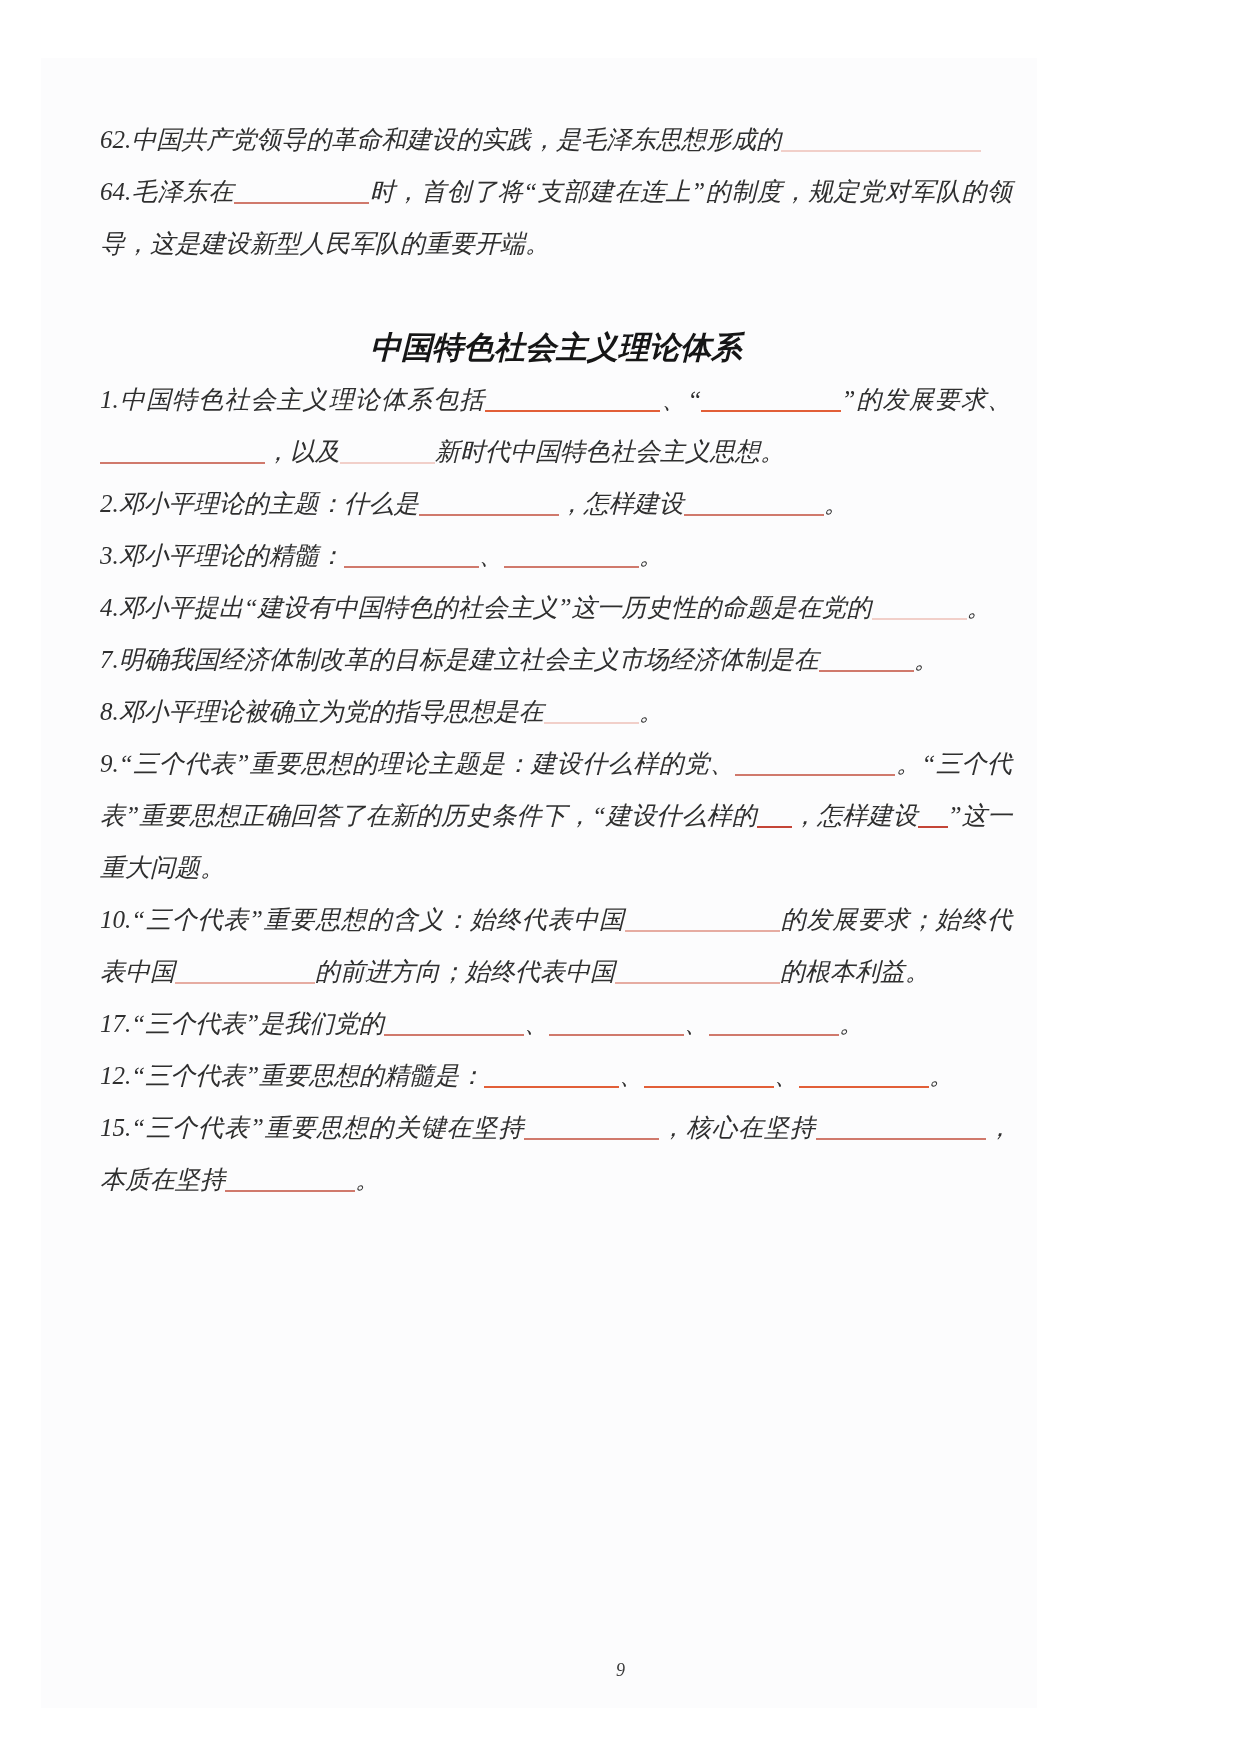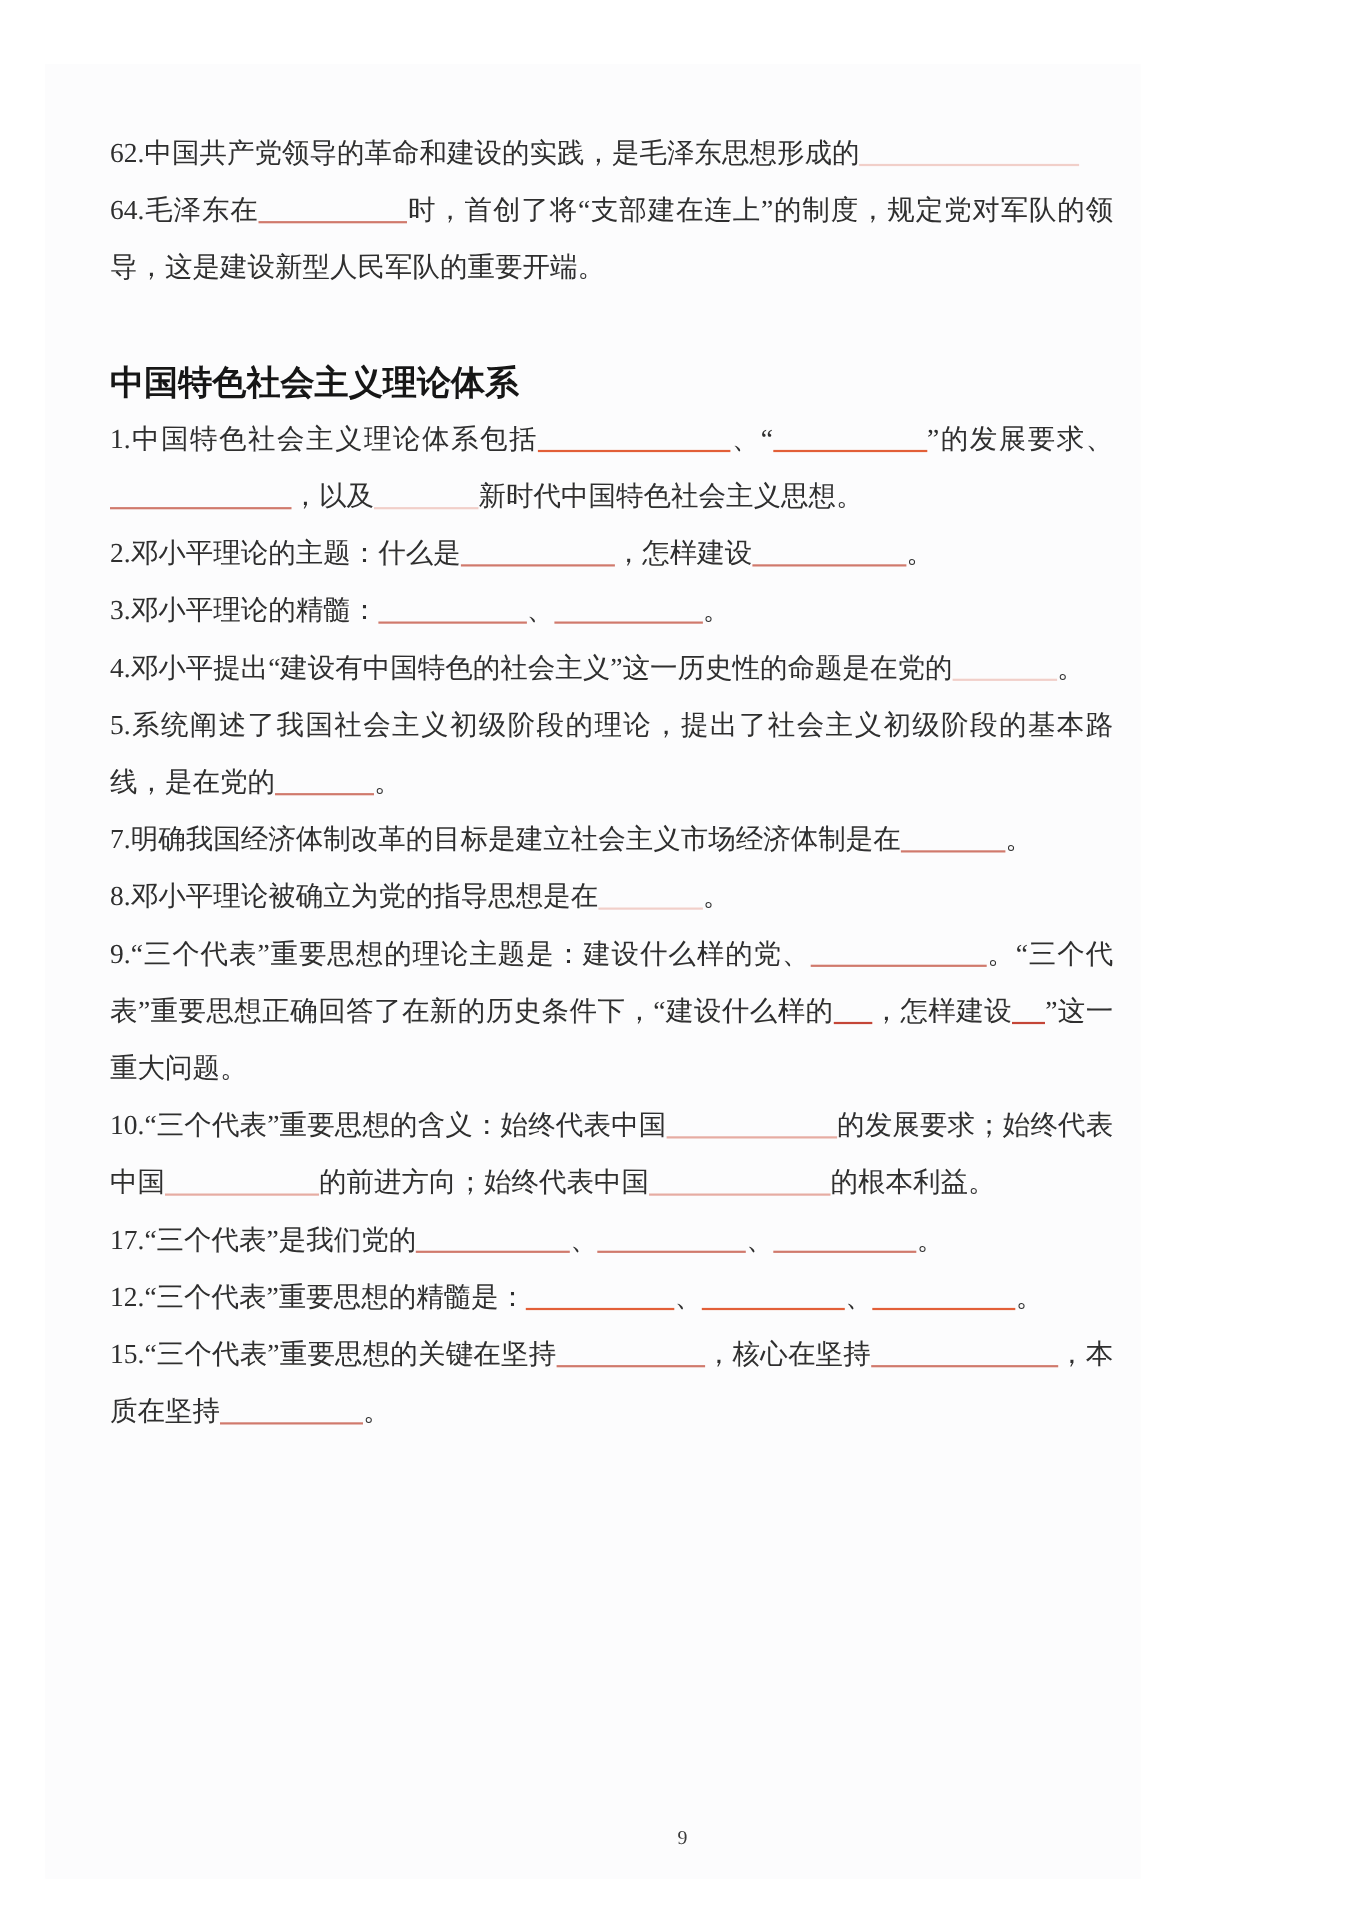--- a/index.html
+++ b/index.html
@@ -2,20 +2,21 @@
 <html style="--blank-normal: #d0796c; --blank-light: #f1cfc9; --blank-soft: #e6aca2; --blank-orange: #e25f38; --blank-red: #c44537;"><head>
 <meta charset="utf-8">
 <style>
   html,body{margin:0;padding:0;background:#ffffff;}
   .page{
     position:relative;
     width:1037px;height:1754px;
     background:#ffffff;
     overflow:hidden;
     font-family:"Liberation Serif","DejaVu Serif",serif;
+    font-style:italic;
   }
   .sheet{
     position:absolute;left:41px;top:58px;
     width:1160px;height:1650px;
     background:#fcfcfd;
   }
   .content{
     position:absolute;left:100px;top:114px;width:912px;
     color:#2f2f2f;
   }
@@ -27,21 +28,21 @@
     text-justify:inter-ideograph;
     word-break:break-all;
   }
   h2.section-heading{
     margin:52px 0 0 0;
     font-size:31px;
     line-height:52px;
     font-weight:700;
     color:#161616;
     font-family:"Liberation Sans","DejaVu Sans",sans-serif;
-    text-align:left;
+    text-align:center;
   }
   .blank{
     display:inline-block;
     height:0.95em;
     margin-bottom:-4px;
     border-bottom:2px solid var(--blank-normal,#d0796c);
   }
   .tone-normal{border-bottom-color:var(--blank-normal,#d0796c);}
   .tone-light{border-bottom-color:var(--blank-light,#f1cfc9);}
   .tone-soft{border-bottom-color:var(--blank-soft,#e6aca2);}
@@ -60,21 +61,20 @@
 <div class="page">
   <div class="sheet"></div>
   <div class="content">
       <p class="item"><span>62.中国共产党领导的革命和建设的实践，是毛泽东思想形成的</span><span class="blank tone-light" style="width: 200px;"></span></p>
       <p class="item"><span>64.毛泽东在</span><span class="blank tone-normal" style="width: 135px;"></span><span>时，首创了将“支部建在连上”的制度，规定党对军队的领导，这是建设新型人民军队的重要开端。</span></p>
       <h2 class="section-heading">中国特色社会主义理论体系</h2>
       <p class="item"><span>1.中国特色社会主义理论体系包括</span><span class="blank tone-orange" style="width: 175px;"></span><span>、“</span><span class="blank tone-orange" style="width: 140px;"></span><span>”的发展要求、</span><span class="blank tone-normal" style="width: 165px;"></span><span>，以及</span><span class="blank tone-light" style="width: 95px;"></span><span>新时代中国特色社会主义思想。</span></p>
       <p class="item"><span>2.邓小平理论的主题：什么是</span><span class="blank tone-normal" style="width: 140px;"></span><span>，怎样建设</span><span class="blank tone-normal" style="width: 140px;"></span><span>。</span></p>
       <p class="item"><span>3.邓小平理论的精髓：</span><span class="blank tone-normal" style="width: 135px;"></span><span>、</span><span class="blank tone-normal" style="width: 135px;"></span><span>。</span></p>
       <p class="item"><span>4.邓小平提出“建设有中国特色的社会主义”这一历史性的命题是在党的</span><span class="blank tone-light" style="width: 95px;"></span><span>。</span></p>
-      <p class="item"><span>5.系统阐述了我国社会主义初级阶段的理论，提出了社会主义初级阶段的基本路线，是在党的</span><span class="blank tone-normal" style="width: 90px;"></span><span>。</span></p>
       <p class="item"><span>7.明确我国经济体制改革的目标是建立社会主义市场经济体制是在</span><span class="blank tone-normal" style="width: 95px;"></span><span>。</span></p>
       <p class="item"><span>8.邓小平理论被确立为党的指导思想是在</span><span class="blank tone-light" style="width: 95px;"></span><span>。</span></p>
       <p class="item"><span>9.“三个代表”重要思想的理论主题是：建设什么样的党、</span><span class="blank tone-normal" style="width: 160px;"></span><span>。“三个代表”重要思想正确回答了在新的历史条件下，“建设什么样的</span><span class="blank tone-red" style="width: 35px;"></span><span>，怎样建设</span><span class="blank tone-red" style="width: 30px;"></span><span>”这一重大问题。</span></p>
       <p class="item"><span>10.“三个代表”重要思想的含义：始终代表中国</span><span class="blank tone-soft" style="width: 155px;"></span><span>的发展要求；始终代表中国</span><span class="blank tone-soft" style="width: 140px;"></span><span>的前进方向；始终代表中国</span><span class="blank tone-soft" style="width: 165px;"></span><span>的根本利益。</span></p>
       <p class="item"><span>17.“三个代表”是我们党的</span><span class="blank tone-normal" style="width: 140px;"></span><span>、</span><span class="blank tone-normal" style="width: 135px;"></span><span>、</span><span class="blank tone-normal" style="width: 130px;"></span><span>。</span></p>
       <p class="item"><span>12.“三个代表”重要思想的精髓是：</span><span class="blank tone-orange" style="width: 135px;"></span><span>、</span><span class="blank tone-orange" style="width: 130px;"></span><span>、</span><span class="blank tone-orange" style="width: 130px;"></span><span>。</span></p>
       <p class="item"><span>15.“三个代表”重要思想的关键在坚持</span><span class="blank tone-normal" style="width: 135px;"></span><span>，核心在坚持</span><span class="blank tone-normal" style="width: 170px;"></span><span>，本质在坚持</span><span class="blank tone-normal" style="width: 130px;"></span><span>。</span></p>
     </div>
   <div class="pageno">9</div>
 </div>

